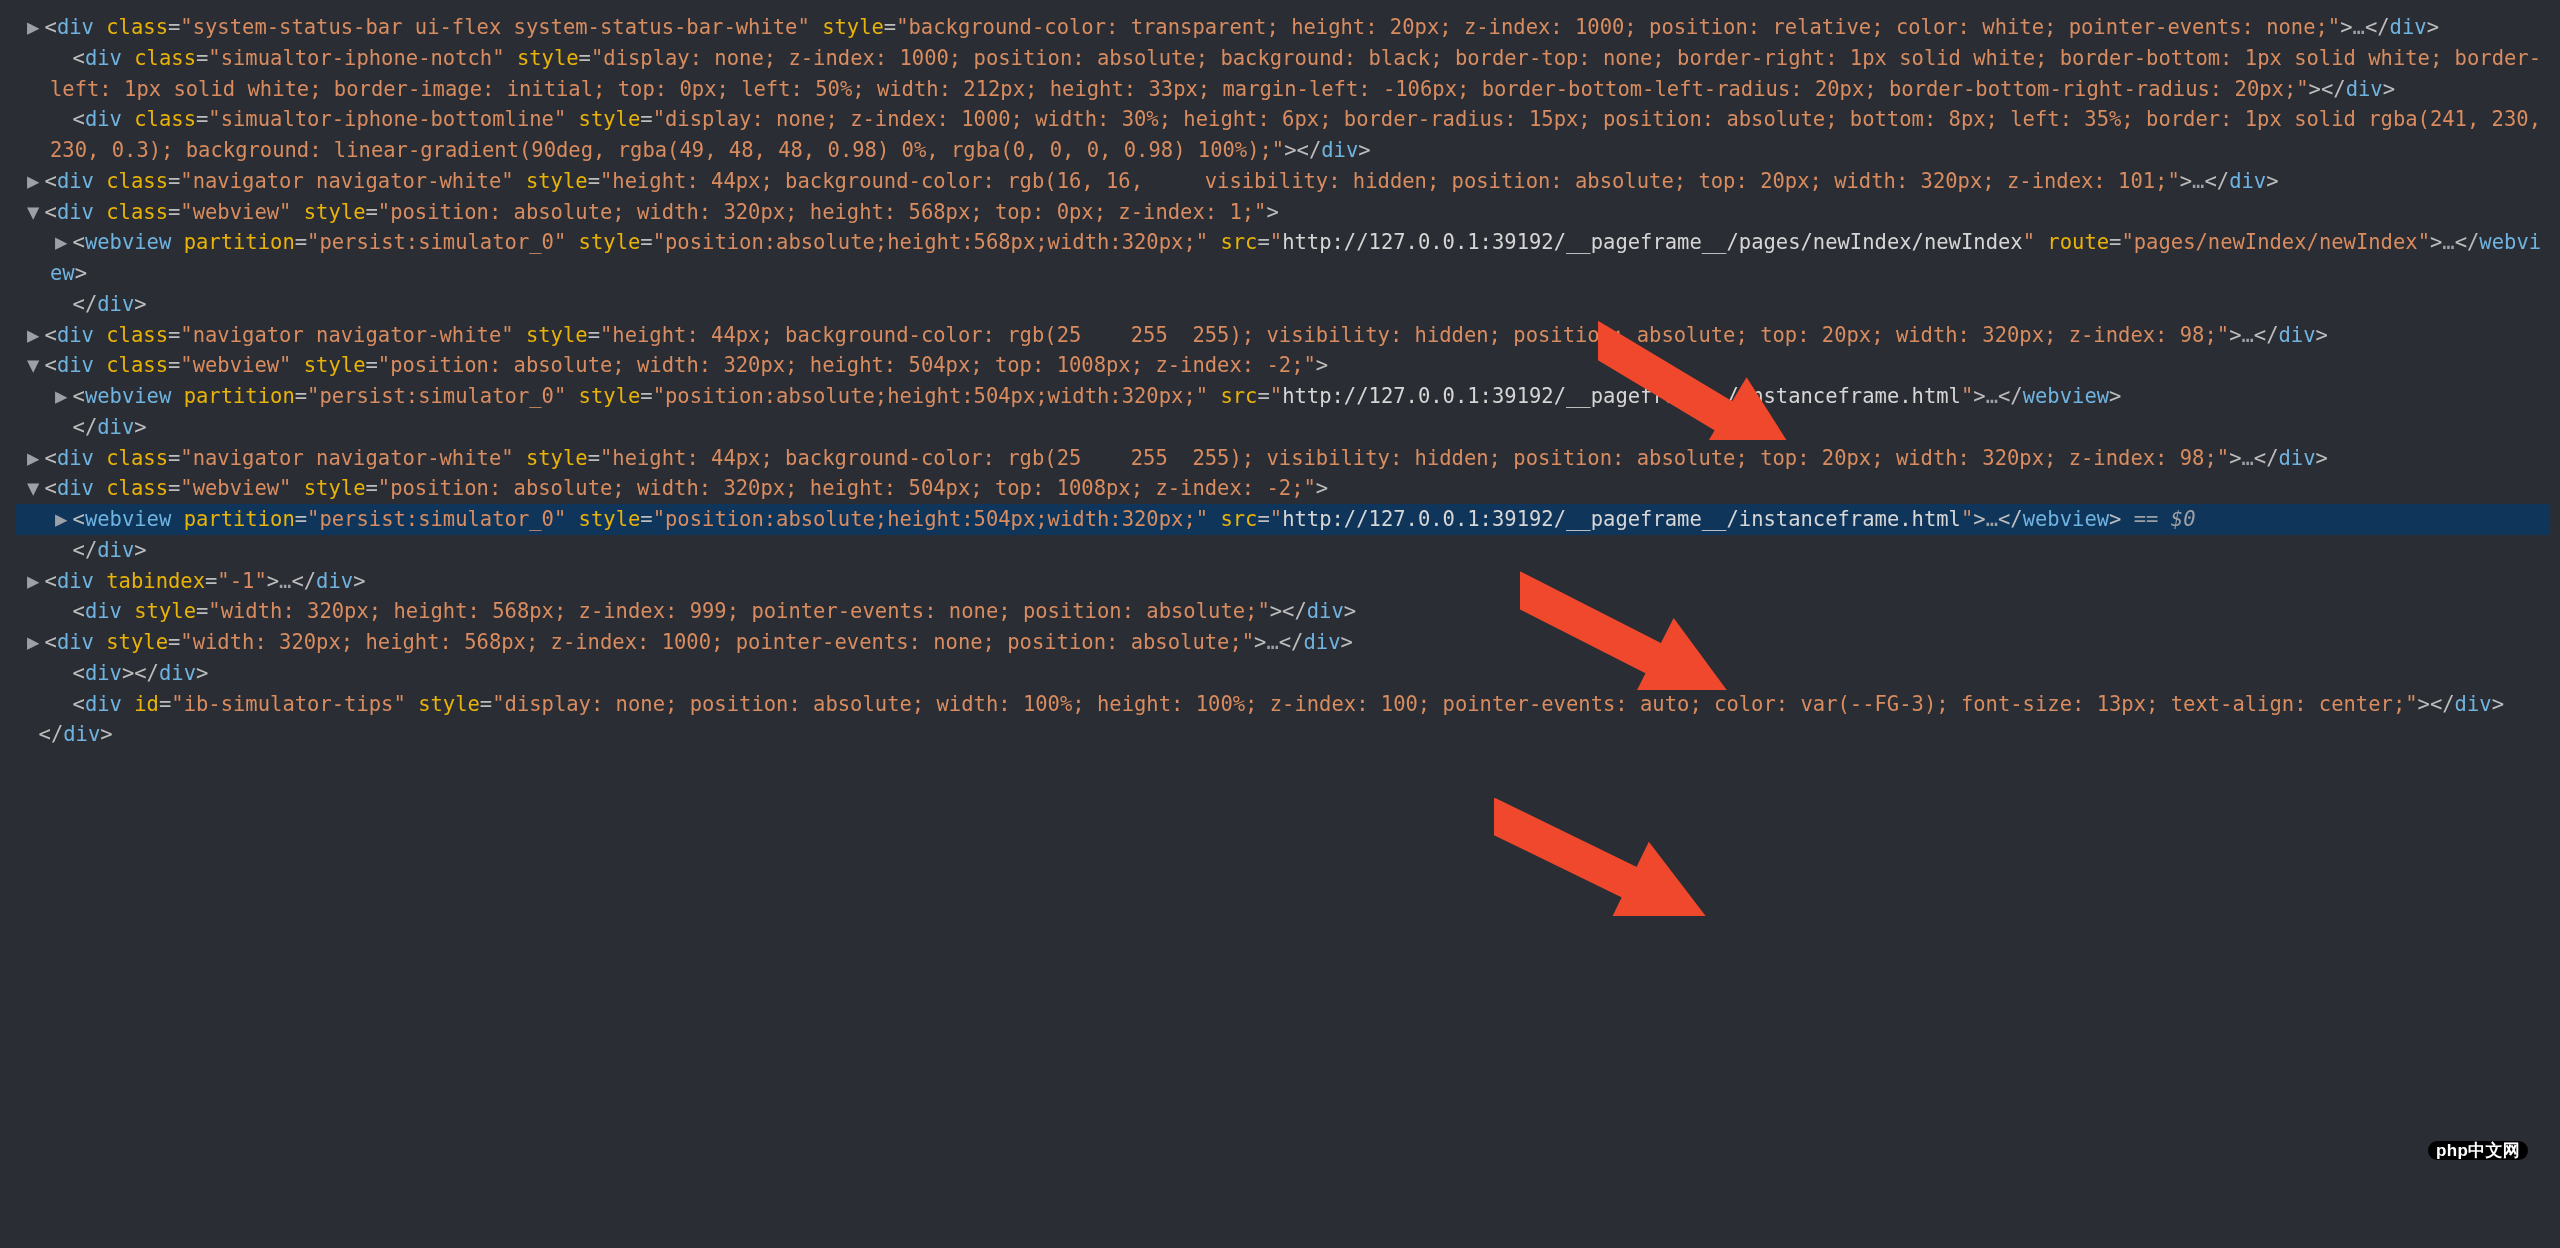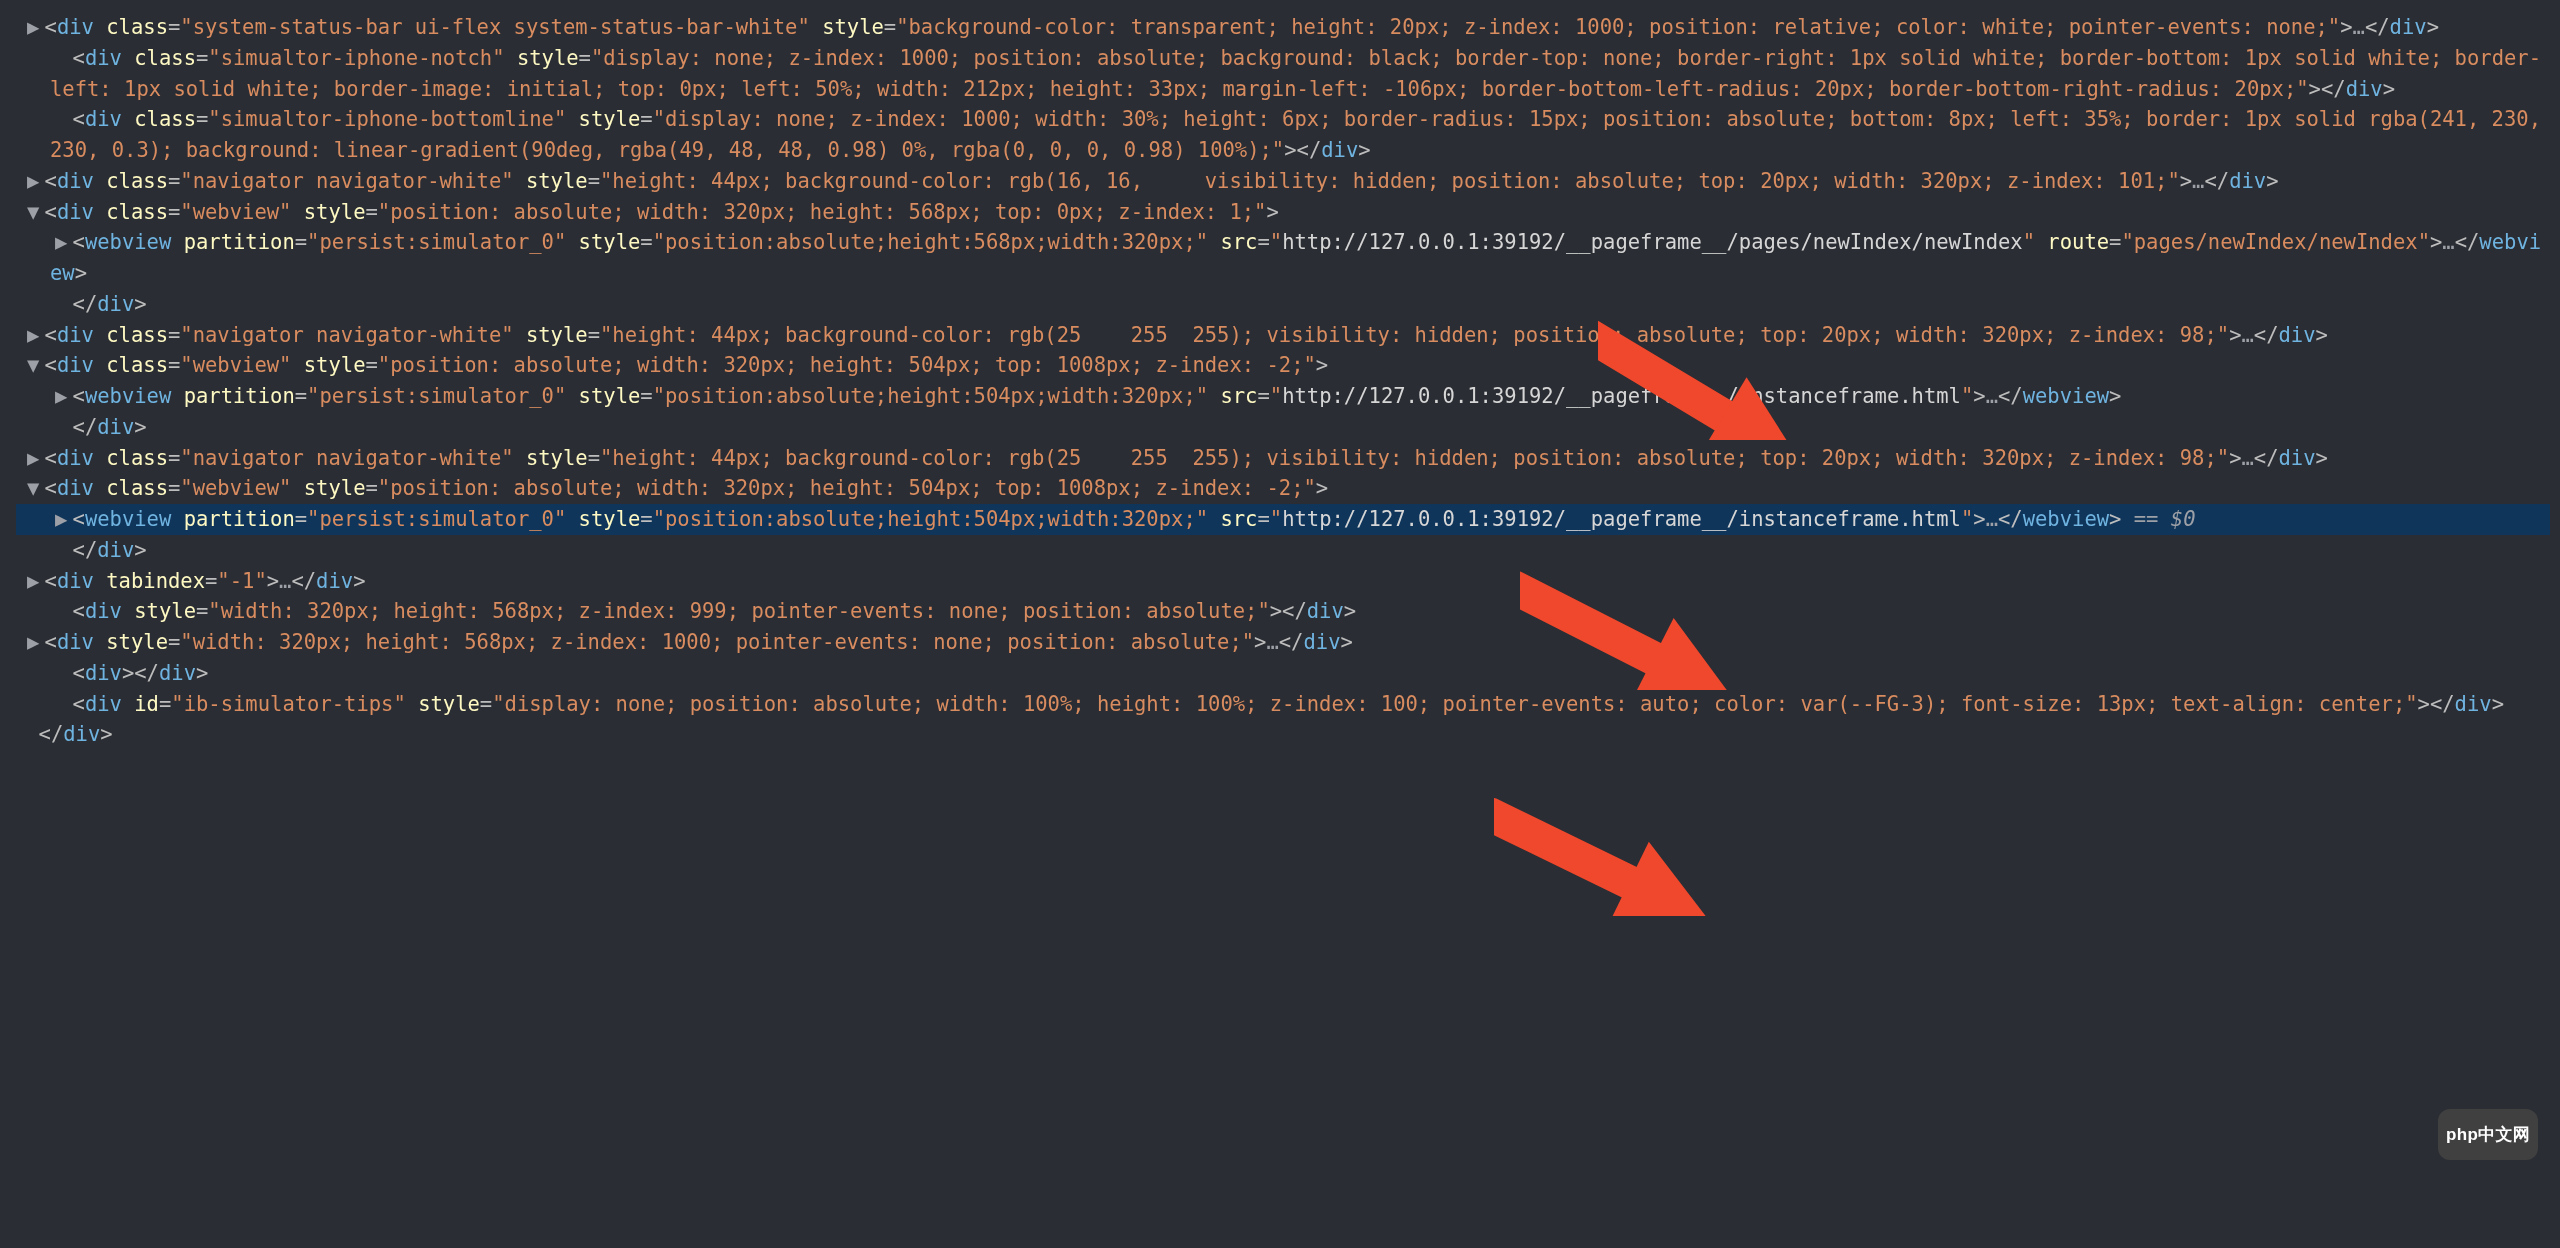--- a/index.html
+++ b/index.html
@@ -2,31 +2,31 @@
 <html><head>
 <meta charset="utf-8">
 <style>
   html,body{margin:0;padding:0;background:#2a2d33;width:2560px;height:1248px;overflow:hidden;}
   body{font-family:Menlo,Consolas,"DejaVu Sans Mono",monospace;font-size:20.5px;line-height:1.5;color:#d6d6d6;}
   .viewport{position:relative;width:2560px;height:1248px;box-sizing:border-box;padding:12px 10px 0 16px;}
   .line{white-space:pre-wrap;word-break:break-all;}
   .tok-triangle{color:#9da0a6;display:inline-block;width:1.1em;text-align:center;user-select:none;}
   .tok-bracket{color:#bdbdbd;}
   .tok-tag{color:#6fb3e0;text-align:center;}
-  .tok-attr{color:#fef9c3;}
+  .tok-attr{color:#eab308;}
   .tok-eq{color:#bdbdbd;}
   .tok-string{color:#d98c5f;}
   .tok-ellip{color:#9da0a6;}
   .tok-url{color:#d6d6d6;}
   .tok-eqzero{color:#9da0a6;font-style:italic;}
   .indent-0{padding-left:6px;}
   .indent-1{padding-left:34px;}
   .highlight{background:#10355a;}
   .arrow{position:absolute;pointer-events:none;}
-  .watermark{position:absolute;right:22px;bottom:88px;padding:17px 8px;border-radius:12px;font:600 17px/1 Arial,Helvetica,sans-serif;color:#fff;background:#404040;letter-spacing:.3px}
+  .watermark{position:absolute;right:32px;bottom:88px;padding:1px 8px;border-radius:12px;font:600 17px/1 Arial,Helvetica,sans-serif;color:#fff;background:#000000;letter-spacing:.3px}
 </style>
 </head>
 <body>
 
 <div class="viewport">
   <div id="code">
       <div class="line indent-0"><span class="tok-triangle">▶</span><span class="tok-bracket">&lt;</span><span class="tok-tag">div</span> <span class="tok-attr">class</span><span class="tok-eq">=</span><span class="tok-string">"system-status-bar ui-flex system-status-bar-white"</span> <span class="tok-attr">style</span><span class="tok-eq">=</span><span class="tok-string">"background-color: transparent; height: 20px; z-index: 1000; position: relative; color: white; pointer-events: none;"</span><span class="tok-bracket">&gt;</span><span class="tok-ellip">…</span><span class="tok-bracket">&lt;/</span><span class="tok-tag">div</span><span class="tok-bracket">&gt;</span></div>
       <div class="line indent-1"><span class="tok-triangle"> </span><span class="tok-bracket">&lt;</span><span class="tok-tag">div</span> <span class="tok-attr">class</span><span class="tok-eq">=</span><span class="tok-string">"simualtor-iphone-notch"</span> <span class="tok-attr">style</span><span class="tok-eq">=</span><span class="tok-string">"display: none; z-index: 1000; position: absolute; background: black; border-top: none; border-right: 1px solid white; border-bottom: 1px solid white; border-left: 1px solid white; border-image: initial; top: 0px; left: 50%; width: 212px; height: 33px; margin-left: -106px; border-bottom-left-radius: 20px; border-bottom-right-radius: 20px;"</span><span class="tok-bracket">&gt;</span><span class="tok-bracket">&lt;/</span><span class="tok-tag">div</span><span class="tok-bracket">&gt;</span></div>
       <div class="line indent-1"><span class="tok-triangle"> </span><span class="tok-bracket">&lt;</span><span class="tok-tag">div</span> <span class="tok-attr">class</span><span class="tok-eq">=</span><span class="tok-string">"simualtor-iphone-bottomline"</span> <span class="tok-attr">style</span><span class="tok-eq">=</span><span class="tok-string">"display: none; z-index: 1000; width: 30%; height: 6px; border-radius: 15px; position: absolute; bottom: 8px; left: 35%; border: 1px solid rgba(241, 230, 230, 0.3); background: linear-gradient(90deg, rgba(49, 48, 48, 0.98) 0%, rgba(0, 0, 0, 0.98) 100%);"</span><span class="tok-bracket">&gt;</span><span class="tok-bracket">&lt;/</span><span class="tok-tag">div</span><span class="tok-bracket">&gt;</span></div>
       <div class="line indent-0"><span class="tok-triangle">▶</span><span class="tok-bracket">&lt;</span><span class="tok-tag">div</span> <span class="tok-attr">class</span><span class="tok-eq">=</span><span class="tok-string">"navigator navigator-white"</span> <span class="tok-attr">style</span><span class="tok-eq">=</span><span class="tok-string">"height: 44px; background-color: rgb(16, 16,     visibility: hidden; position: absolute; top: 20px; width: 320px; z-index: 101;"</span><span class="tok-bracket">&gt;</span><span class="tok-ellip">…</span><span class="tok-bracket">&lt;/</span><span class="tok-tag">div</span><span class="tok-bracket">&gt;</span></div>

